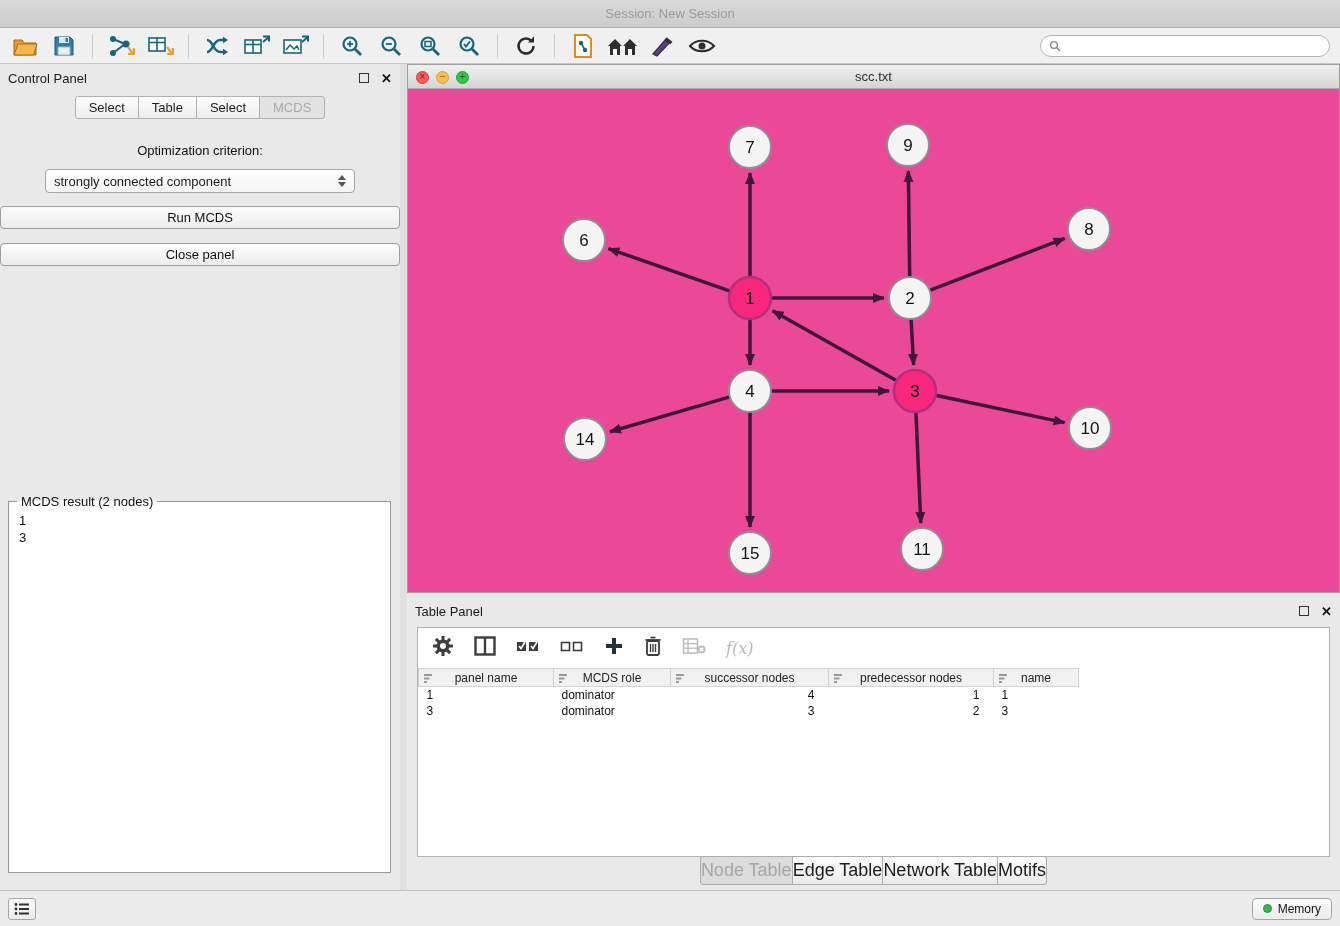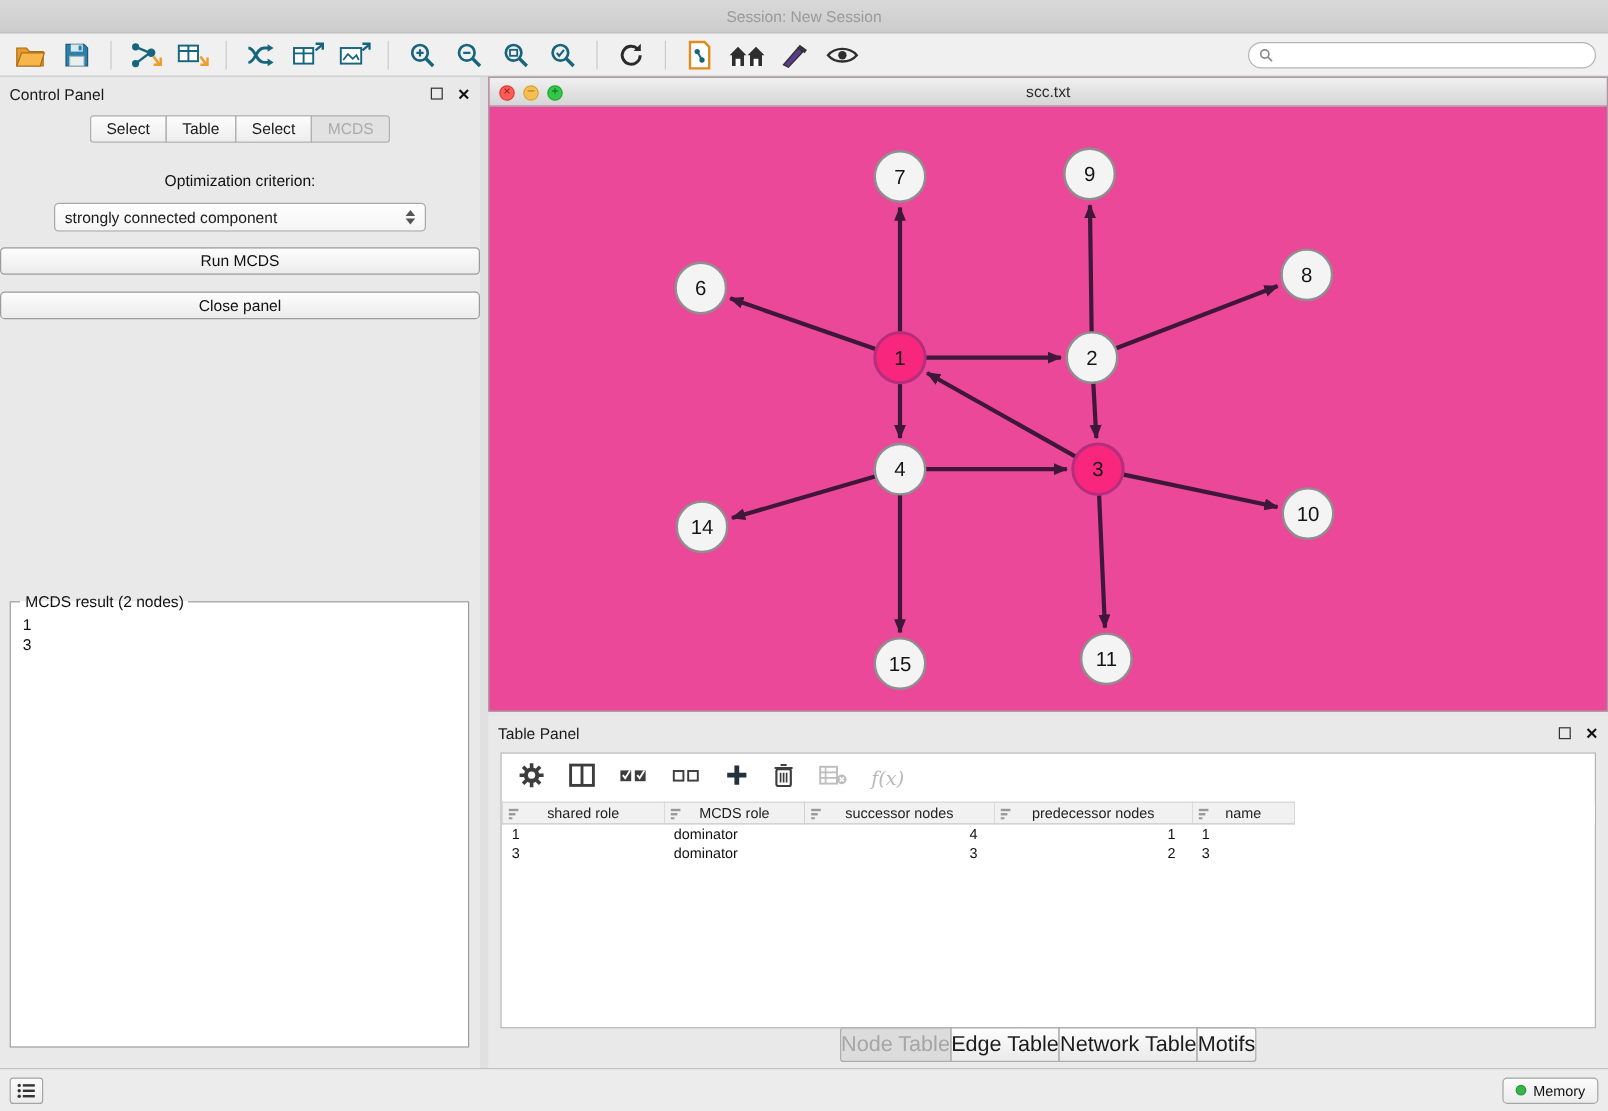--- a/index.html
+++ b/index.html
@@ -433,21 +433,21 @@
           <col style="width:165px">
             <col style="width:85px">
             <col>
         </colgroup>
         <thead>
             <tr id="tp-head-row">
               <th><svg class="sort-ic" width="10" height="10" viewBox="0 0 10 10">
                   <rect x="1" y="1" width="8" height="2" fill="#9a9a9a"></rect>
                   <rect x="1" y="4.5" width="5.5" height="2" fill="#9a9a9a"></rect>
                   <rect x="1" y="8" width="3" height="2" fill="#9a9a9a"></rect>
-                </svg><span>shared role</span></th>
+                </svg><span>panel name</span></th>
               <th><svg class="sort-ic" width="10" height="10" viewBox="0 0 10 10">
                   <rect x="1" y="1" width="8" height="2" fill="#9a9a9a"></rect>
                   <rect x="1" y="4.5" width="5.5" height="2" fill="#9a9a9a"></rect>
                   <rect x="1" y="8" width="3" height="2" fill="#9a9a9a"></rect>
                 </svg><span>MCDS role</span></th>
               <th><svg class="sort-ic" width="10" height="10" viewBox="0 0 10 10">
                   <rect x="1" y="1" width="8" height="2" fill="#9a9a9a"></rect>
                   <rect x="1" y="4.5" width="5.5" height="2" fill="#9a9a9a"></rect>
                   <rect x="1" y="8" width="3" height="2" fill="#9a9a9a"></rect>
                 </svg><span>successor nodes</span></th>

